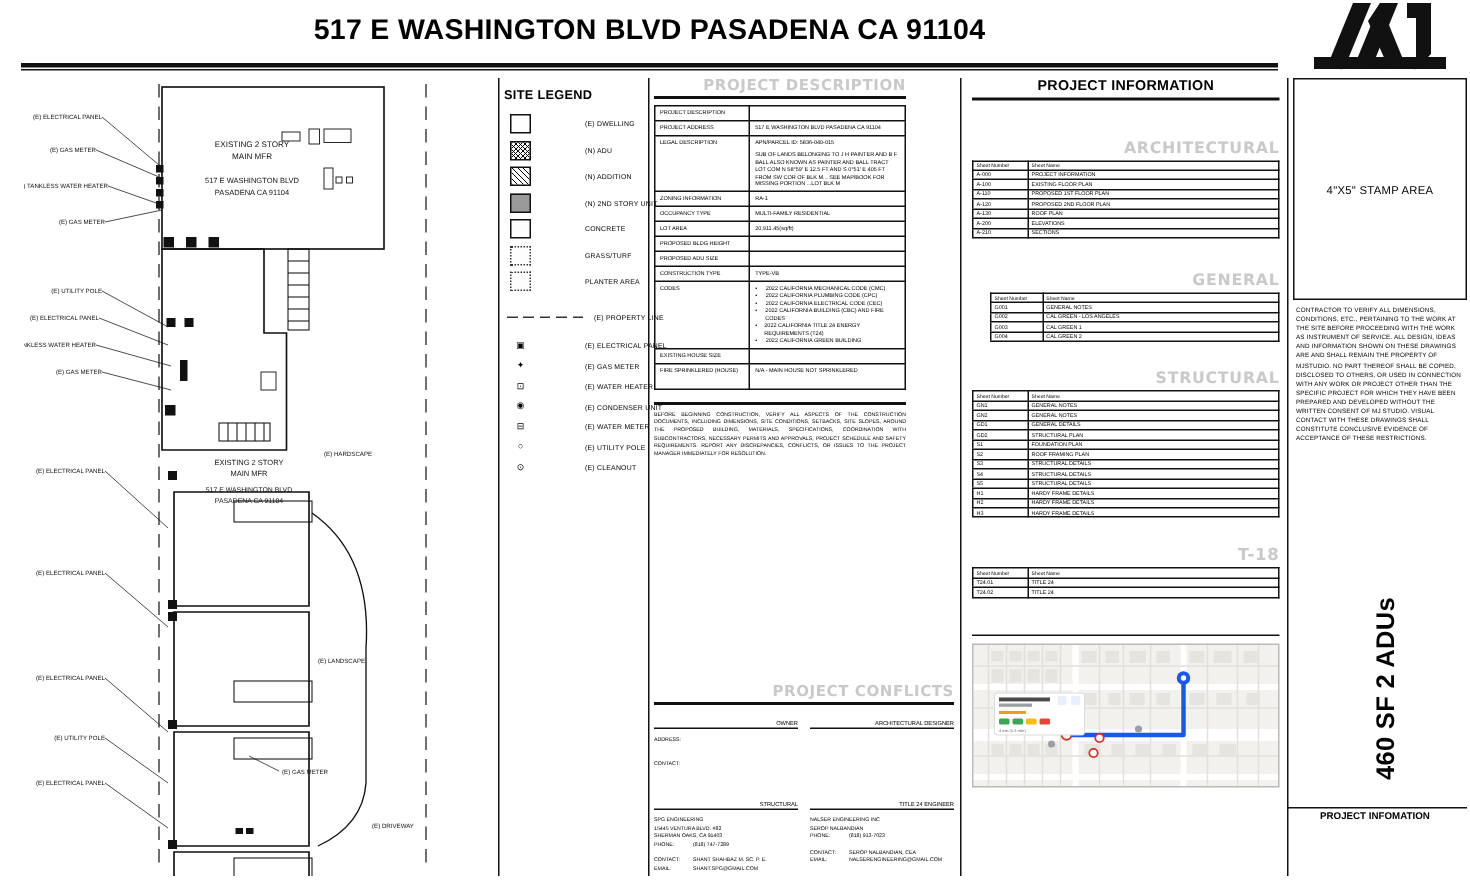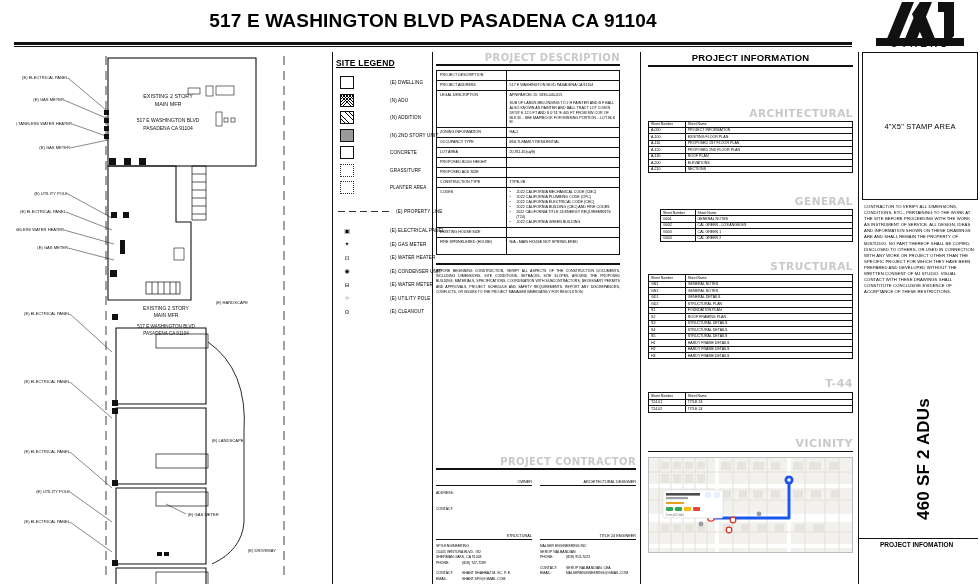--- a/index.html
+++ b/index.html
@@ -38,21 +38,21 @@
   .vline { position:absolute; background:#111; width:1px; }
   .hline { position:absolute; background:#111; height:1px; }
 
   
   .siteplan { position:absolute; left:16px; top:52px; width:312px; height:532px; }
   .siteplan svg { display:block; }
 
   
   .legend { position:absolute; left:336px; top:58px; width:96px; }
   .legend h3 {
-    font-size:8.5px; font-weight:700; text-decoration:underline; margin-bottom:6px;
+    font-size:8.5px; font-weight:700; margin-bottom:6px;
     letter-spacing:.2px;
   }
   .legend-row { display:flex; align-items:center; height:17.5px; }
   .legend-sw {
     width:14px; height:13px; margin-left:4px; margin-right:0; flex:none;
     border:1px solid #111; background:#fff;
   }
   .legend-sw.thick { border:1.6px solid #111; }
   .legend-sw.adu {
     background:
@@ -72,21 +72,21 @@
     width:14px; margin-left:4px; flex:none; display:flex; align-items:center; justify-content:center;
     font-size:6px; line-height:1;
   }
   .pl-dash {
     width:52px; height:1px; margin-left:2px; flex:none;
     background: repeating-linear-gradient(90deg,#333 0 7px,transparent 7px 11px);
   }
   .legend-row.pl .legend-label { margin-left:0; }
 
   
-  .center { position:absolute; left:436px; top:52px; width:184px; }
+  .center { position:absolute; left:436px; top:52px; width:168px; }
   .sec-head {
     font-size:10px; font-weight:800; color:#c9c9c9; text-align:right;
     letter-spacing:.4px; font-family:"DejaVu Sans", sans-serif;
   }
   .sec-rule { height:1.6px; background:#111; margin-top:1px; }
 
   table.grid { width:100%; border-collapse:collapse; table-layout:fixed; }
   table.grid td {
     border:0.6px solid #111; padding:2px 3px; font-size:3.7px;
     vertical-align:top; line-height:1.35;
@@ -444,21 +444,21 @@
         </table>
     </div>
 
     <div style="margin-top:8px;">
       <div class="sec-rule"></div>
       <div class="note-body">BEFORE BEGINNING CONSTRUCTION, VERIFY ALL ASPECTS OF THE CONSTRUCTION DOCUMENTS, INCLUDING DIMENSIONS, SITE CONDITIONS, SETBACKS, SITE SLOPES, AROUND THE PROPOSED BUILDING, MATERIALS, SPECIFICATIONS, COORDINATION WITH SUBCONTRACTORS, NECESSARY PERMITS AND APPROVALS, PROJECT SCHEDULE AND SAFETY REQUIREMENTS. REPORT ANY DISCREPANCIES, CONFLICTS, OR ISSUES TO THE PROJECT MANAGER IMMEDIATELY FOR RESOLUTION.</div>
     </div>
   </div>
 
   <div style="position:absolute; left:436px; top:456px; width:200px;">
-    <div class="sec-head">PROJECT CONTRACTOR</div>
+    <div class="sec-head">PROJECT CONFLICTS</div>
     <div class="sec-rule"></div>
 
     <div style="display:flex; gap:8px; margin-top:10px;">
       <div style="flex:1;">
         <div class="dir-head">OWNER</div>
         <div class="dir-cell" style="margin-top:5px;">ADDRESS:</div>
         <div class="dir-cell" style="margin-top:11px;">CONTACT:</div>
       </div>
       <div style="flex:1;">
         <div class="dir-head">ARCHITECTURAL DESIGNER</div>
@@ -489,21 +489,21 @@
           <div><span class="mono-ind">EMAIL:</span><span>NALSERENGINEERING@GMAIL.COM</span></div>
         </div>
       </div>
     </div>
   </div>
 
   <div class="right">
     <div class="pi-title">PROJECT INFORMATION</div>
     <div class="pi-rule"></div>
 
-    <div style="margin-top:40px;">
+    <div style="margin-top:26px;">
       <div class="disc-head">ARCHITECTURAL</div>
       <table class="idx">
         <tbody>
             <tr class="hdr">
           <td class="num">Sheet Number</td>
           <td class="nm">Sheet Name</td>
         </tr>
         <tr>
               <td class="num">A-000</td>
               <td class="nm">PROJECT INFORMATION</td>
@@ -618,41 +618,40 @@
             </tr>
         <tr>
               <td class="num">H3</td>
               <td class="nm">HARDY FRAME DETAILS</td>
             </tr>
       </tbody>
         </table>
     </div>
 
     <div style="margin-top:18px;">
-      <div class="disc-head" style="font-size:11px;">T-44</div>
+      <div class="disc-head" style="font-size:11px;">T-18</div>
       <table class="idx">
         <tbody>
             <tr class="hdr">
           <td class="num">Sheet Number</td>
           <td class="nm">Sheet Name</td>
         </tr>
         <tr>
               <td class="num">T24.01</td>
               <td class="nm">TITLE 24</td>
             </tr>
         <tr>
               <td class="num">T24.02</td>
               <td class="nm">TITLE 24</td>
             </tr>
       </tbody>
         </table>
     </div>
 
     <div style="margin-top:24px;">
-      <div class="disc-head" style="font-size:11px;">VICINITY</div>
       <div class="sec-rule" style="height:1.2px; margin-top:1px;"></div>
 
       <div class="vicinity-map" style="margin-top:5px;">
         <svg width="100%" height="96" viewBox="0 0 203 96" preserveAspectRatio="none">
           <rect x="0" y="0" width="203" height="96" fill="#f2f1ed"></rect>
           <g stroke="#ffffff" stroke-width="4" fill="none">
             <line x1="0" y1="58" x2="203" y2="58"></line>
             <line x1="0" y1="62" x2="203" y2="62"></line>
             <line x1="68" y1="0" x2="68" y2="96"></line>
             <line x1="140" y1="0" x2="140" y2="96"></line>

